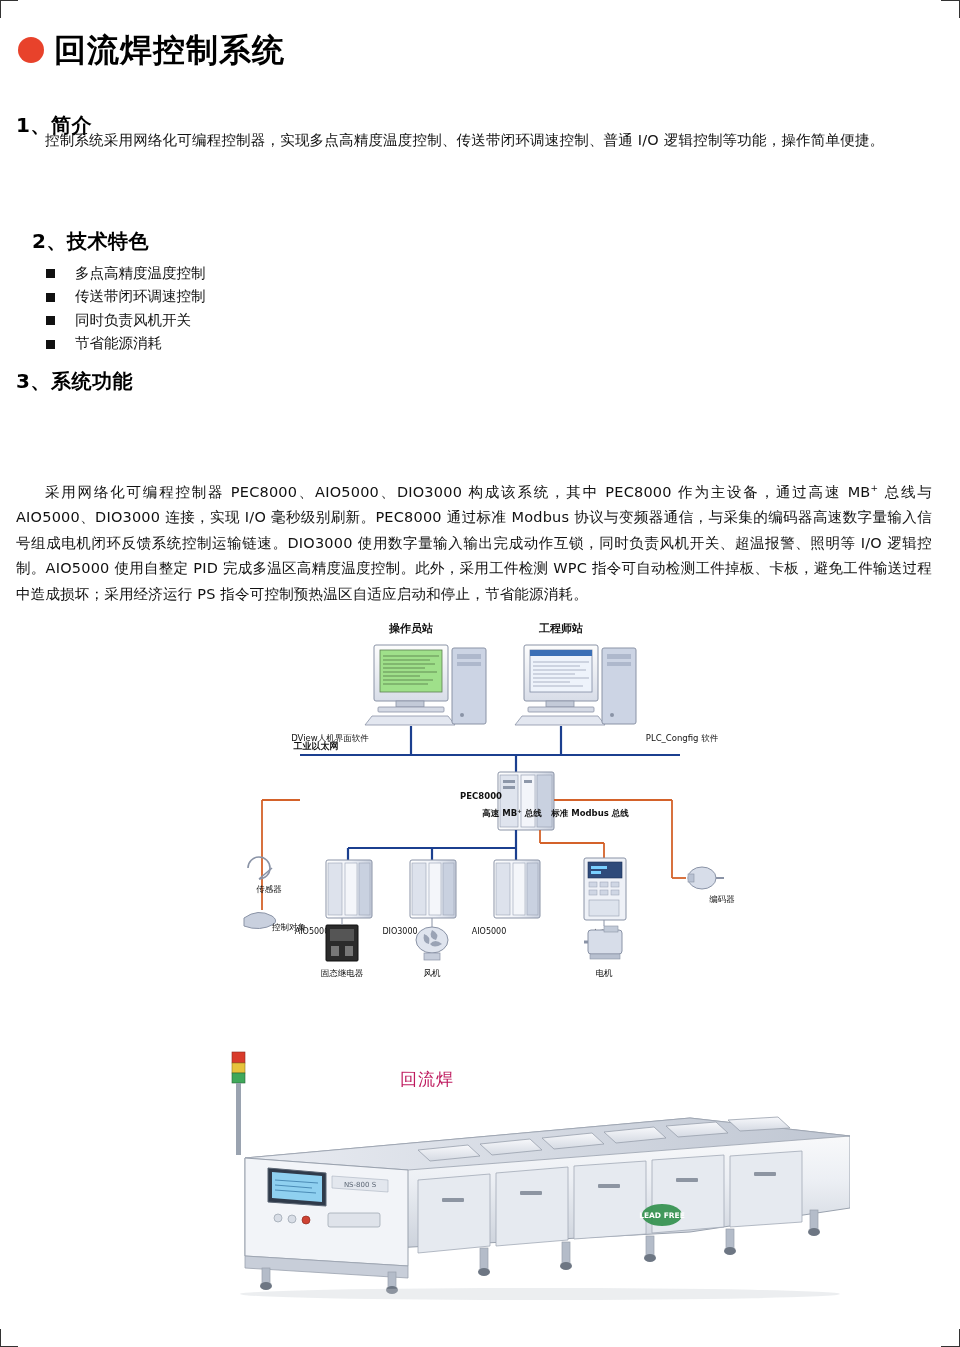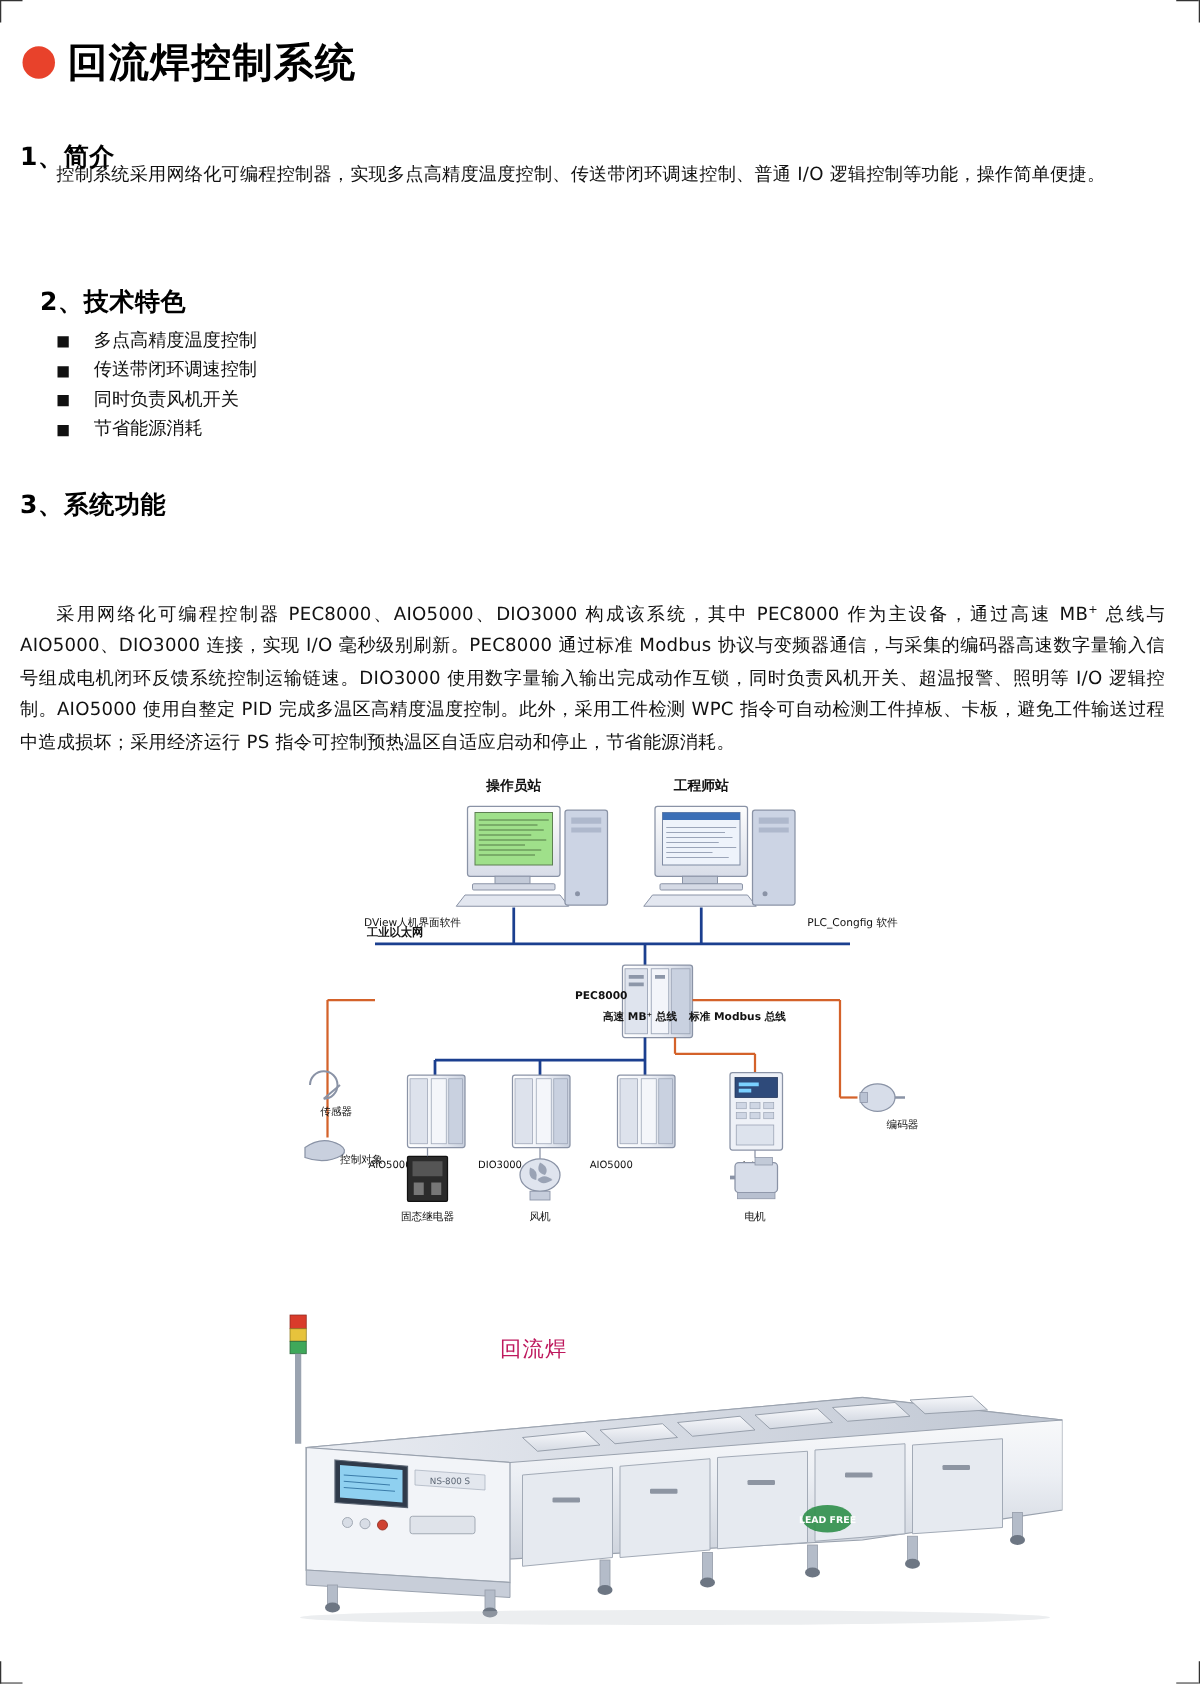--- a/index.html
+++ b/index.html
@@ -50,21 +50,21 @@
   
   .section-head {
     position: absolute;
     font-size: 20px;
     font-weight: 700;
     color: #000;
     letter-spacing: .5px;
   }
   .s1-head { left: 16px; top: 112px; }
   .s2-head { left: 32px; top: 228px; }
-  .s3-head { left: 16px; top: 390px; text-align: center; }
+  .s3-head { left: 16px; top: 368px; text-align: center; }
 
   .body-text {
     position: absolute;
     font-size: 14.5px;
     line-height: 1.75;
     color: #111;
     text-align: justify;
     letter-spacing: .2px;
   }
   .s1-body {

